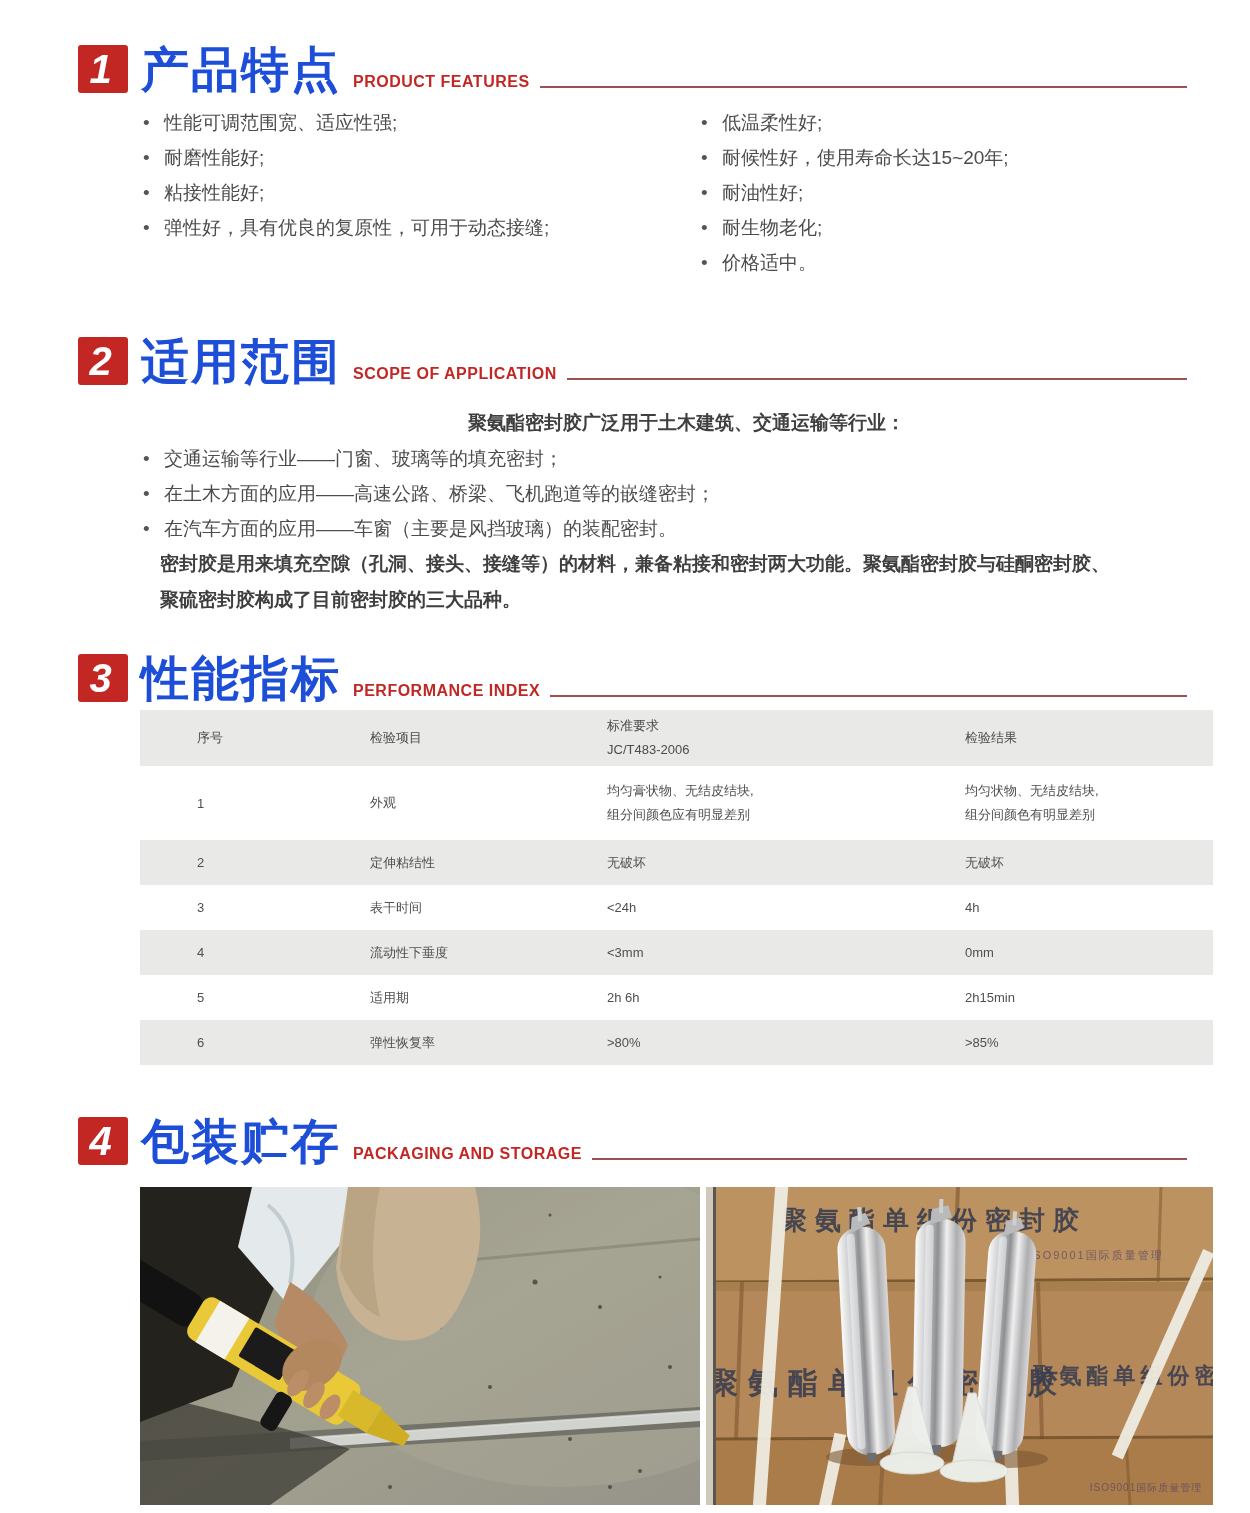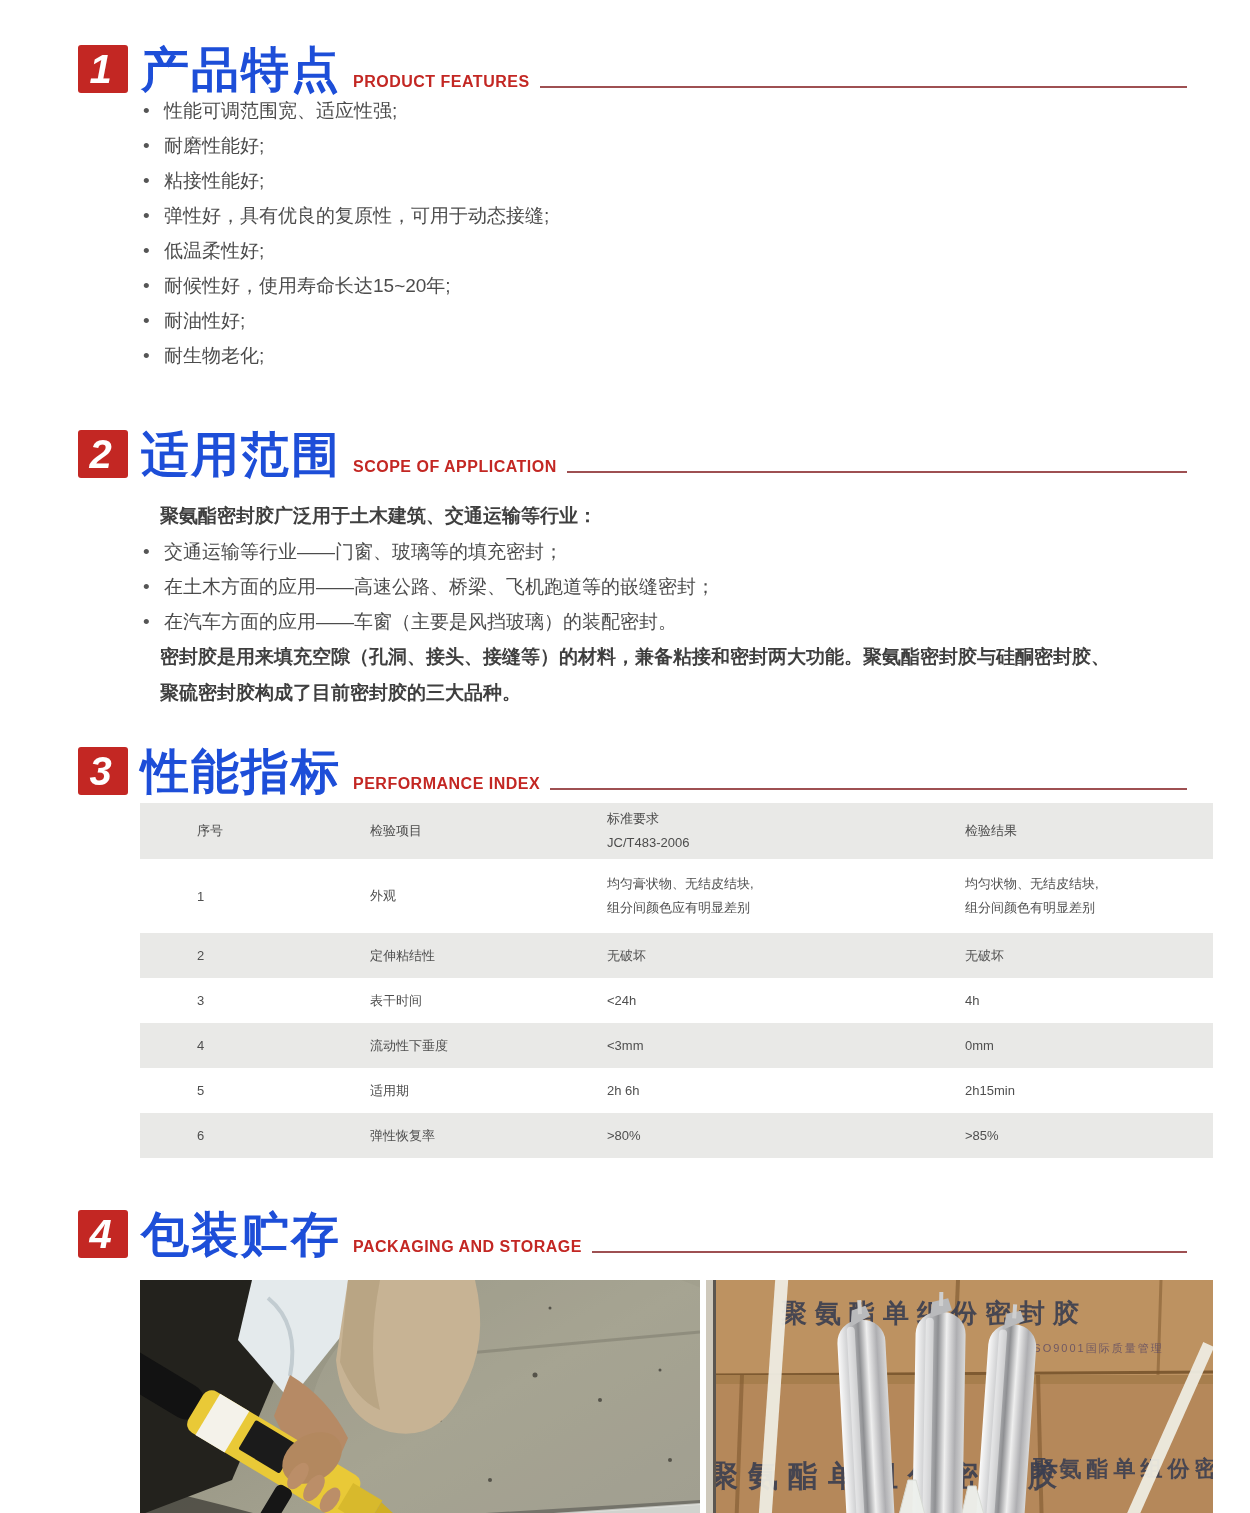--- a/index.html
+++ b/index.html
@@ -19,26 +19,26 @@
   }
   .sec-title{font-size:48px;font-weight:bold;color:#1d4ed8;line-height:.95;margin-left:13px;letter-spacing:2px;}
   .sec-sub{font-size:16px;font-weight:bold;color:#c32723;margin-left:12px;margin-bottom:2px;letter-spacing:.5px;white-space:nowrap;}
   .sec-rule{flex:1;border-bottom:2px solid #9e5052;margin:0 26px 5px 10px;}
   
   .indent{margin-left:62px;}
   ul{margin:0;padding:0;list-style:none;}
   .blt{position:relative;padding-left:24px;font-size:19px;line-height:35px;color:#4c4c4c;}
   .blt::before{content:"•";position:absolute;left:3px;top:0;color:#555;}
   
-  .feat-cols{display:flex;margin-top:0;flex-direction:column;}
+  .feat-cols{display:flex;margin-top:12px;}
   .feat-left{width:558px;flex:0 0 auto;}
   .feat-right{flex:1;}
   
   .scope{margin-top:20px;font-size:19px;line-height:36px;}
-  .scope-intro{font-weight:bold;color:#3f3f3f;margin-left:20px;}
+  .scope-intro{font-weight:bold;color:#3f3f3f;margin-left:20px;text-align:center;}
   .scope-para{font-weight:bold;color:#3f3f3f;margin-left:20px;white-space:pre-line;width:1055px;}
   
   .ptable{margin-top:8px;width:1073px;font-size:13px;color:#4f4f4f;}
   .prow{display:grid;grid-template-columns:230px 237px 358px 1fr;align-items:center;min-height:45px;}
   .prow.hrow{min-height:56px;color:#4c4c4c;}
   .prow.tall{min-height:74px;}
   .prow.gray{background:#e9e9e7;}
   .pcell{padding-right:10px;}
   .pcell.first{padding-left:57px;}
   .ml{white-space:pre-line;line-height:24px;}
@@ -68,20 +68,21 @@
       <li class="blt">性能可调范围宽、适应性强;</li>
       <li class="blt">耐磨性能好;</li>
       <li class="blt">粘接性能好;</li>
       <li class="blt">弹性好，具有优良的复原性，可用于动态接缝;</li>
     </ul>
     <ul class="feat-right">
       <li class="blt">低温柔性好;</li>
       <li class="blt">耐候性好，使用寿命长达15~20年;</li>
       <li class="blt">耐油性好;</li>
       <li class="blt">耐生物老化;</li>
+      <li class="blt">价格适中。</li>
     </ul>
   </div>
 
   <div class="sec-head gap-s2">
     <div class="badge">2</div>
     <div class="sec-title">适用范围</div>
     <div class="sec-sub">SCOPE OF APPLICATION</div>
     <div class="sec-rule"></div>
   </div>
 

